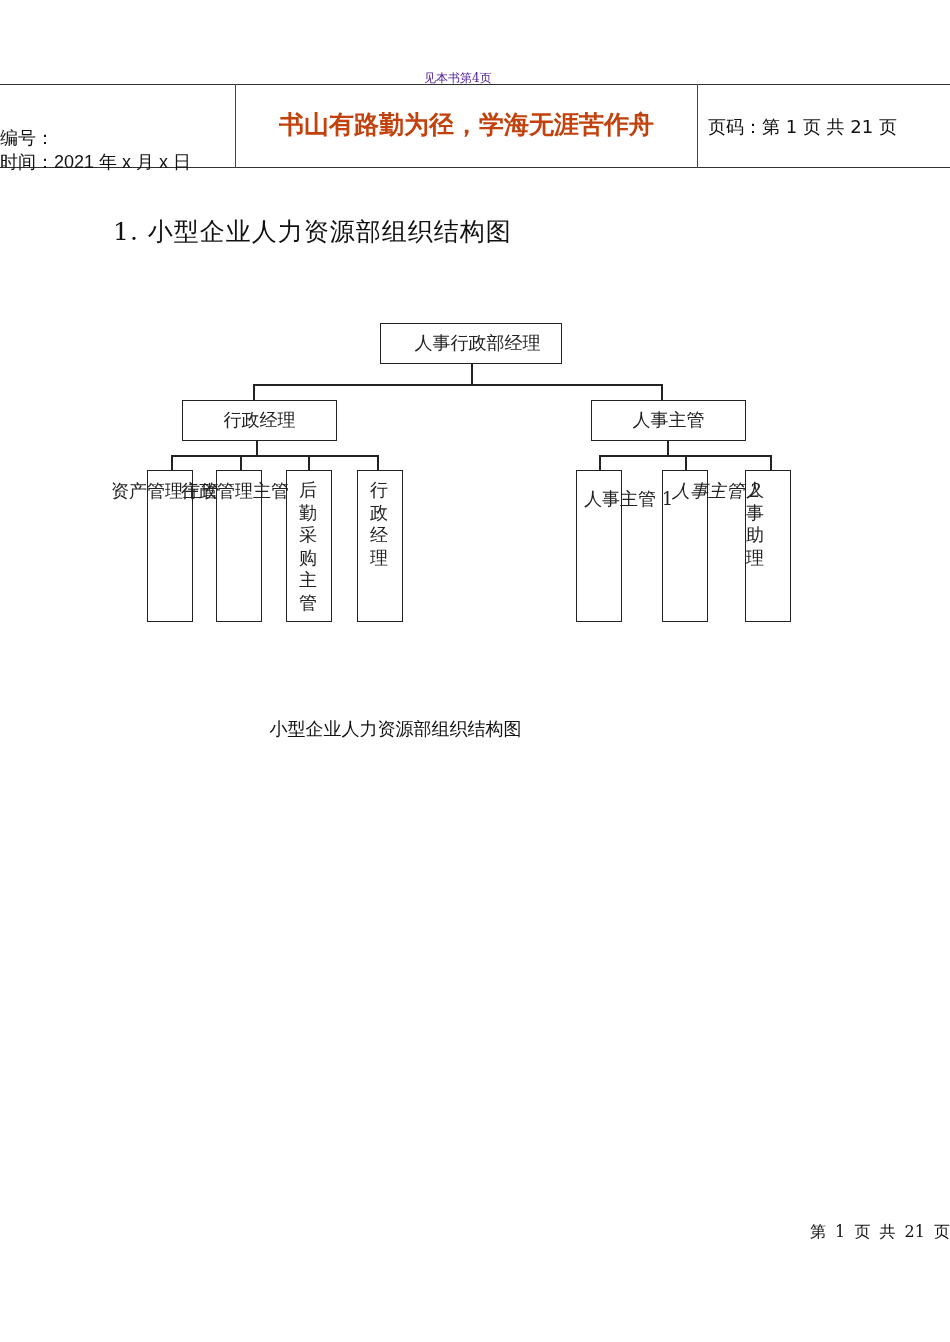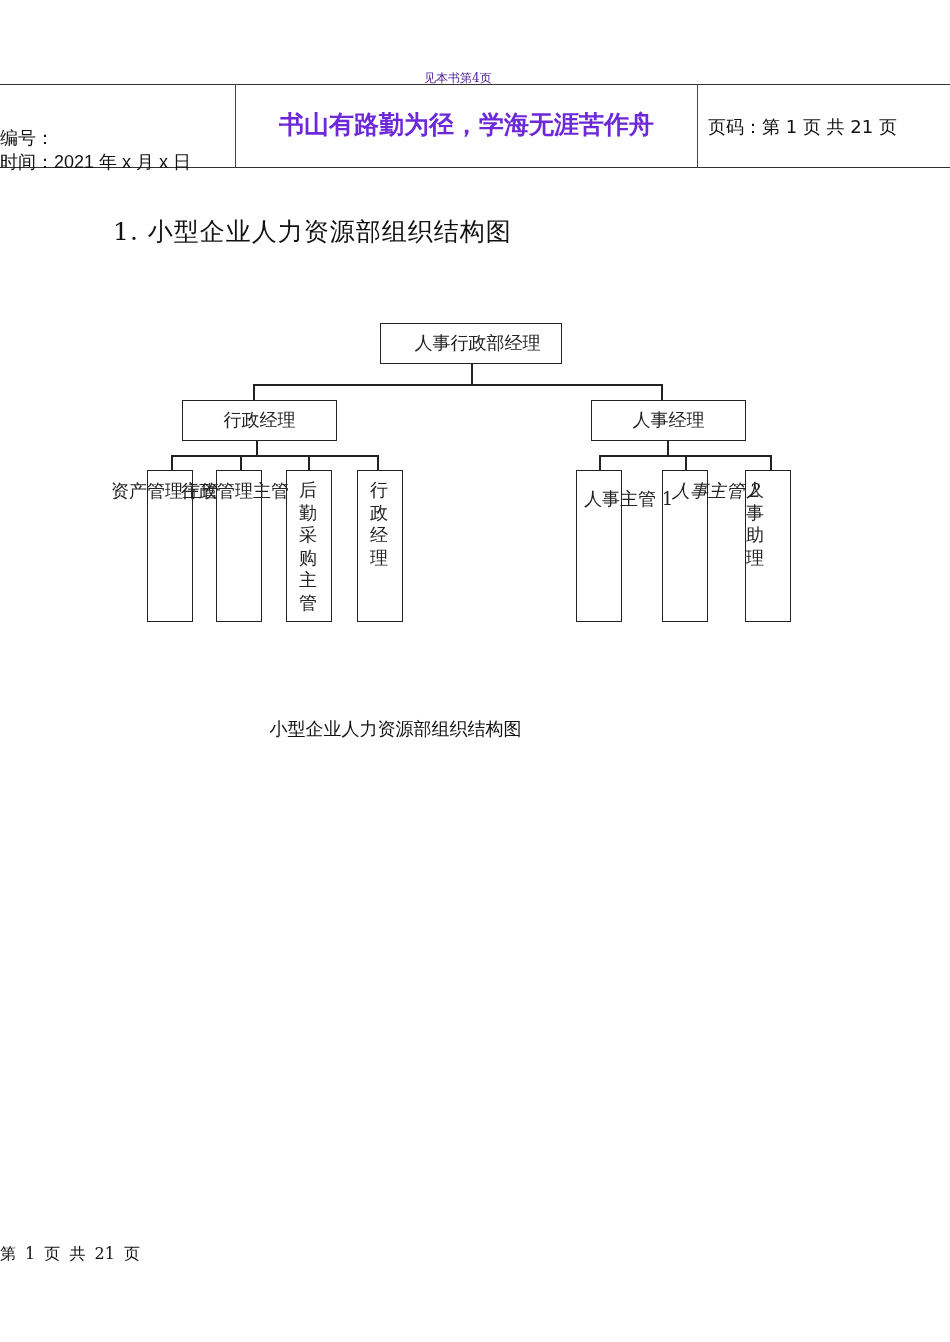--- a/index.html
+++ b/index.html
@@ -3,29 +3,29 @@
   <meta charset="utf-8">
   <style>
     html, body { margin: 0; padding: 0; background: #ffffff; }
     body { width: 950px; height: 1342px; position: relative; overflow: hidden;
            font-family: "DejaVu Sans", sans-serif; color: #111; }
     .abs { position: absolute; }
     .top-note { left: 424px; top: 70px; font-size: 12px; font-family: "DejaVu Serif", serif; color: #4c1d95; white-space: nowrap; }
     .hline { position: absolute; left: 0; width: 950px; height: 0; border-top: 1.5px solid #333; }
     .vline { position: absolute; width: 0; border-left: 1.5px solid #444; }
     .hdr-left { left: 0; top: 86px; font-size: 18px; line-height: 24px; white-space: nowrap; font-family: "Liberation Sans", sans-serif; margin-top: 40px; }
-    .hdr-motto { left: 236px; width: 461px; top: 108px; text-align: center; font-size: 25px; font-weight: bold; color: #6d28d9; white-space: nowrap; }
+    .hdr-motto { left: 236px; width: 461px; top: 108px; text-align: center; font-size: 25px; font-weight: bold; color: #c2410c; white-space: nowrap; }
     .hdr-page { left: 708px; top: 115px; font-size: 18px; white-space: nowrap; }
     .section-title { left: 113px; top: 215px; font-size: 25px; font-family: "DejaVu Serif", serif; white-space: nowrap; letter-spacing: 1px; }
     .box { position: absolute; border: 1.5px solid #222; background: transparent; box-sizing: border-box; }
     .box-label { position: absolute; font-family: "DejaVu Serif", serif; font-size: 18px; white-space: nowrap; color: #222; }
     .line { position: absolute; background: #222; }
     .vtext { position: absolute; font-family: "DejaVu Serif", serif; font-size: 18px; line-height: 22.5px; width: 20px; color: #222; word-break: break-all; }
     .caption { left: 0; width: 791px; top: 717px; text-align: center; font-size: 18px; white-space: nowrap; }
-    .footer { left: 0; width: 950px; top: 1222px; text-align: left; font-size: 16px; white-space: nowrap; font-family: "DejaVu Serif", serif; word-spacing: 4px; margin-top: 22px; }
+    .footer { left: 0; width: 950px; top: 1222px; text-align: right; font-size: 16px; white-space: nowrap; font-family: "DejaVu Serif", serif; word-spacing: 4px; }
   </style>
 </head>
 <body>
 
 <div class="abs top-note">见本书第4页</div>
 
 <div class="hline" style="top:84px;"></div>
 <div class="hline" style="top:167px;"></div>
 <div class="vline" style="left:235px; top:84px; height:84px;"></div>
 <div class="vline" style="left:697px; top:84px; height:84px;"></div>
@@ -46,21 +46,21 @@
 
   <div class="line" style="left:471px; top:364px; width:1.5px; height:21px;"></div>
   <div class="line" style="left:253px; top:384px; width:409px; height:1.5px;"></div>
   <div class="line" style="left:253px; top:384px; width:1.5px; height:16px;"></div>
   <div class="line" style="left:661px; top:384px; width:1.5px; height:16px;"></div>
 
   <div class="box" style="left:182px; top:400px; width:155px; height:41px;"></div>
   <div class="box-label" style="left:182px; width:155px; top:408px; text-align:center;">行政经理</div>
 
   <div class="box" style="left:591px; top:400px; width:155px; height:41px;"></div>
-  <div class="box-label" style="left:591px; width:155px; top:408px; text-align:center;">人事经理</div>
+  <div class="box-label" style="left:591px; width:155px; top:408px; text-align:center;">人事主管</div>
 
   <div class="line" style="left:256px; top:441px; width:1.5px; height:15px;"></div>
   <div class="line" style="left:171px; top:455px; width:207px; height:1.5px;"></div>
   <div class="line" style="left:171px; top:455px; width:1.5px; height:15px;"></div>
   <div class="line" style="left:240px; top:455px; width:1.5px; height:15px;"></div>
   <div class="line" style="left:308px; top:455px; width:1.5px; height:15px;"></div>
   <div class="line" style="left:377px; top:455px; width:1.5px; height:15px;"></div>
 
   <div class="box" style="left:147px; top:470px; width:46px; height:152px;"></div>
   <div class="box" style="left:216px; top:470px; width:46px; height:152px;"></div>

